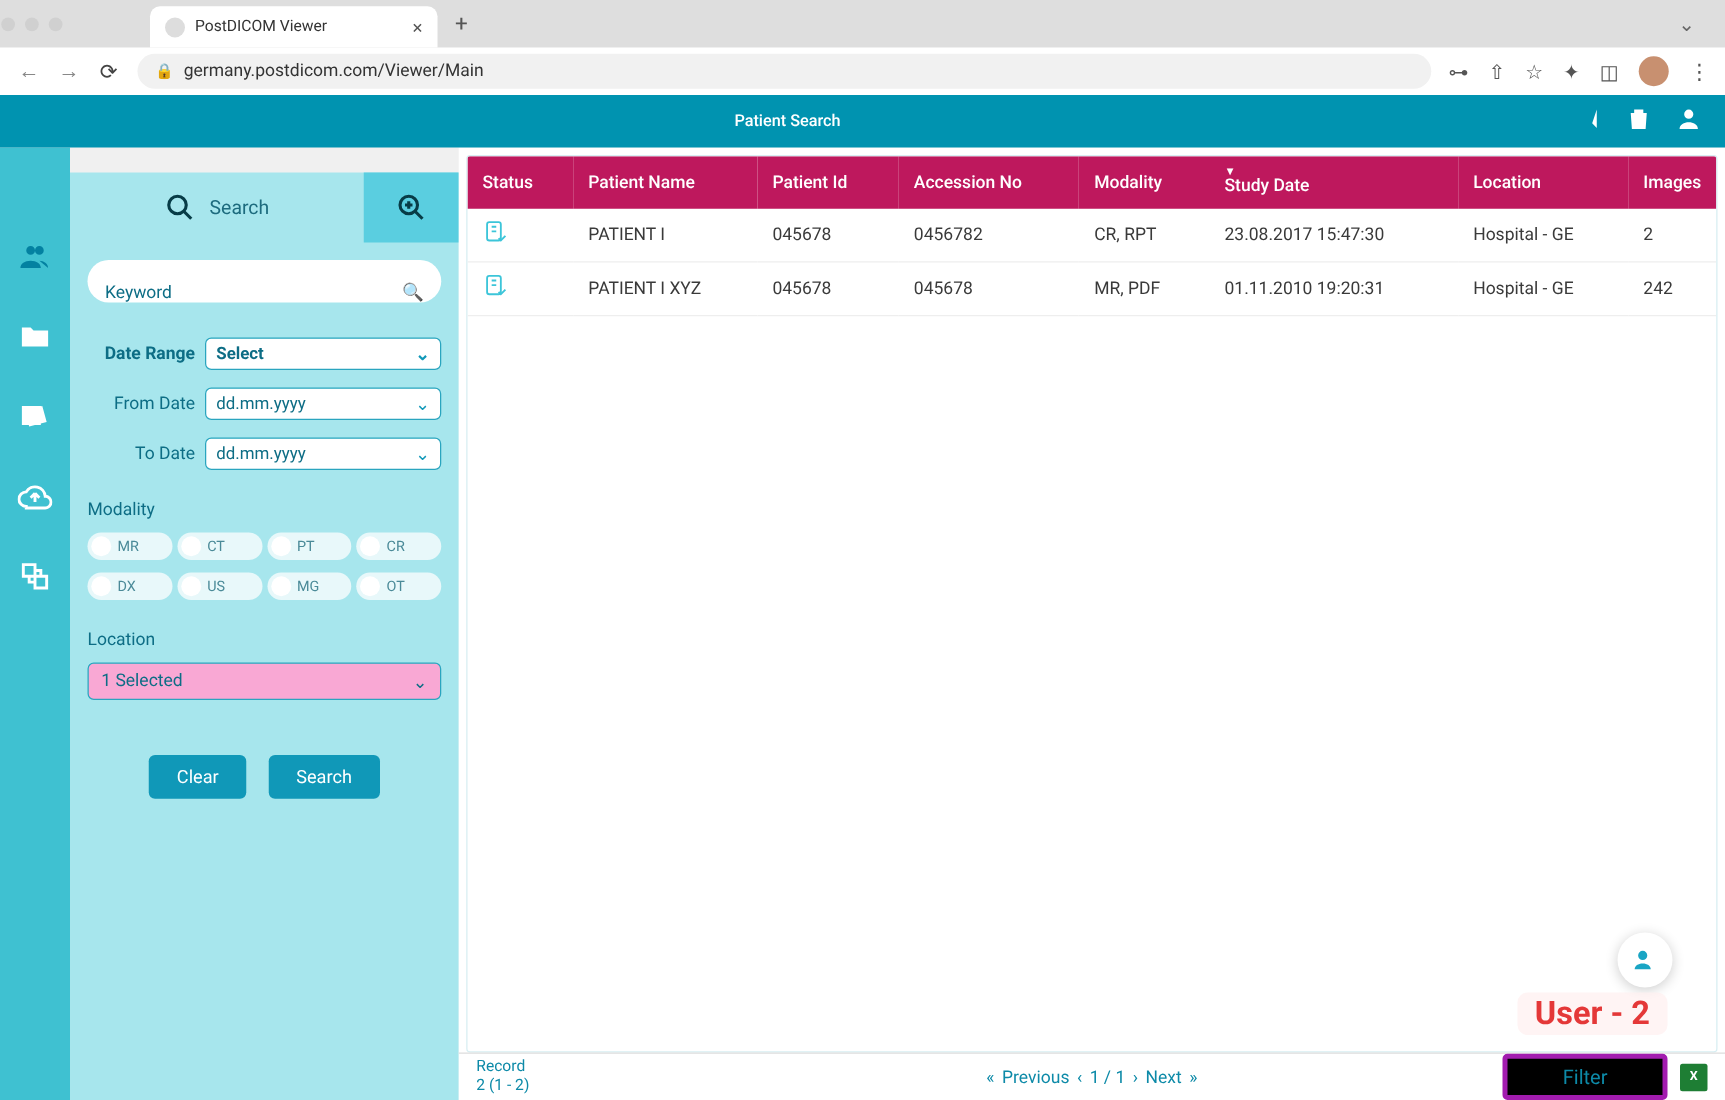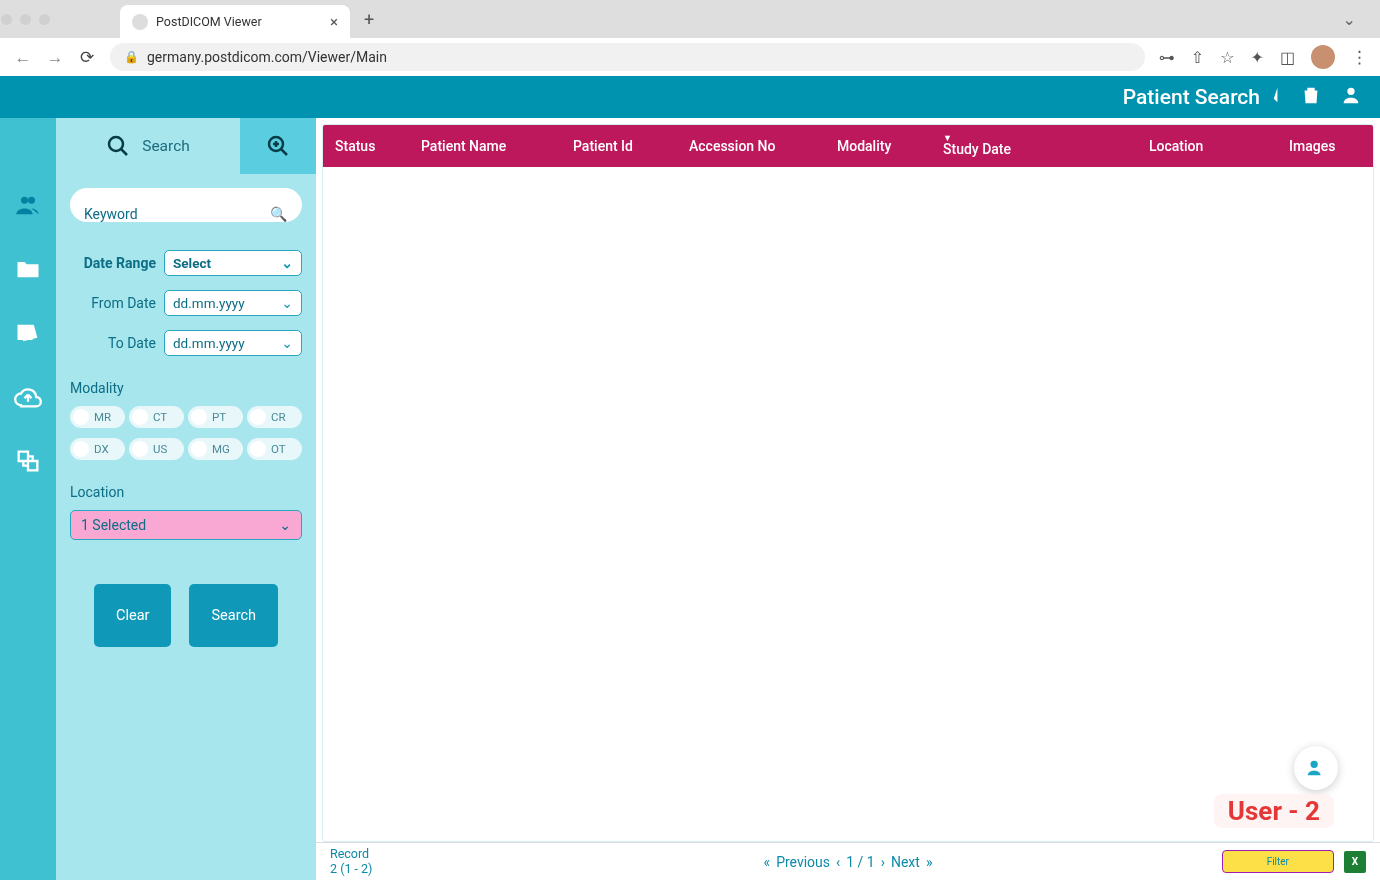--- a/index.html
+++ b/index.html
@@ -28,33 +28,33 @@
 
 
 .app { display: flex; height: calc(880px - 76px); }
 
 
 .app-header { position: absolute; top: 76px; left: 0; right: 0; height: 42px; background: #0093b0; display: flex; align-items: center; color: #fff; z-index: 5; }
 .logo-region { width: 200px; display: flex; align-items: center; gap: 10px; padding-left: 8px; }
 .logo-icon { width: 42px; height: 42px; background: radial-gradient(circle, #fff 10%, #0093b0 70%); opacity: 0.55; border-radius: 50%; }
 .logo-text { font-size: 19px; font-weight: 500; }
 .logo-text b { font-weight: 700; }
-.header-title { flex: 1; text-align: right; font-size: 21px; font-weight: 500; }
+.header-title { flex: 1; text-align: center; font-size: 13px; font-weight: 500; }
 .header-icons { display: flex; gap: 18px; padding-right: 18px; align-items: center; }
 .hicon svg { width: 22px; height: 22px; fill: #fff; }
 
 
 .icon-rail { width: 56px; background: #3fc1d1; margin-top: 42px; display: flex; flex-direction: column; align-items: center; gap: 30px; padding-top: 70px; }
 .icon-rail .rail-icon { width: 34px; height: 34px; display:flex; align-items:center; justify-content:center; cursor: pointer; position: relative; }
 .icon-rail .rail-icon.active::before { content:''; position:absolute; inset:-8px -11px; background: #a7e6ed; border-radius: 3px; z-index:-1; }
 .icon-rail svg { fill: #fff; width: 28px; height: 28px; }
 .icon-rail .rail-icon.active svg { fill: #0381a1; }
 
 
-.sidebar { width: 260px; background: #a7e6ed; margin-top: 42px; padding: 0; }
+.sidebar { width: 311px; background: #a7e6ed; margin-top: 62px; padding: 0; }
 .search-tabs { display: flex; height: 56px; }
 .search-tab { flex: 1; display: flex; align-items: center; justify-content: center; gap: 12px; font-size: 15.5px; color: #1d6b7e; cursor: pointer; }
 .search-tab.alt { background: #5acee0; flex: 0 0 76px; }
 .search-tab svg { width: 24px; height: 24px; fill: none; stroke: #073c47; stroke-width: 2.5; }
 .search-tab.alt svg { stroke: #073c47; }
 
 .sidebar-body { padding: 14px 14px; }
 .keyword { background: #fff; border-radius: 18px; height: 34px; display: flex; align-items: flex-end; padding: 0 14px; color: #0d6d85; font-size: 14px; justify-content: space-between; }
 
 .field-row { display: flex; align-items: center; margin-top: 14px; gap: 8px; }
@@ -64,38 +64,38 @@
 .select-box .chev { color: #1098b8; font-size: 14px; }
 
 .section-label { font-size: 14px; color: #0d6d85; margin-top: 24px; margin-bottom: 10px; }
 .modality-grid { display: grid; grid-template-columns: repeat(4, 1fr); gap: 10px 4px; }
 .mod-toggle { background: #e8f8fa; border-radius: 12px; height: 22px; display: flex; align-items: center; padding-left: 3px; gap: 5px; font-size: 11.5px; color: #4a8a98; cursor: pointer; }
 .mod-toggle .knob { width: 16px; height: 16px; border-radius: 50%; background: #fff; }
 
 .location-select { background: #f9a8d4; border: 1px solid #2aa5bf; border-radius: 5px; height: 30px; display: flex; align-items: center; justify-content: space-between; padding: 0 10px; font-size: 14px; color: #0d6d85; cursor: pointer; }
 
 .btn-row { display: flex; gap: 18px; justify-content: center; margin-top: 44px; }
-.btn { background: #1098b8; color: #fff; border: none; border-radius: 5px; padding: 23px 22px; font-size: 14.5px; cursor: pointer; }
+.btn { background: #1098b8; color: #fff; border: none; border-radius: 5px; padding: 9px 22px; font-size: 14.5px; cursor: pointer; }
 
 
 .main { flex: 1; margin-top: 42px; background: #fff; display: flex; flex-direction: column; position: relative; }
 .table-wrap { margin: 6px 6px 0 6px; border: 1px solid #d7eef2; border-radius: 3px; flex: 1; overflow: hidden; }
 table { width: 100%; border-collapse: collapse; }
 thead { background: #be185d; }
 th { text-align: left; font-weight: 500; font-size: 14px; color: #fff; padding: 10px 12px; }
 th .sort-ind { display:block; font-size:9px; line-height:6px; }
 td { font-size: 14px; color: #3a3a3a; padding: 8px 12px; border-bottom: 1px solid #eee; }
 .status-icon svg { width: 22px; height: 22px; stroke: #3cc5d9; fill: none; stroke-width: 1.6; }
 
 .footer { height: 38px; border-top: 1px solid #ddd; display: flex; align-items: center; padding: 0 14px; font-size: 13px; color: #0d8aa8; }
 .record-info { line-height: 1.15; font-size: 12.5px; }
 .pager { position: absolute; left: 50%; transform: translateX(-50%); display: flex; align-items: center; gap: 6px; font-size: 14px; color: #0d8aa8; }
 .pager .pg-btn { cursor: pointer; }
 .footer-right { margin-left: auto; display: flex; align-items: center; gap: 10px; }
-.filter-btn { border: 1px solid #a21caf; background: #fde047; color: #0d8aa8; border-radius: 4px; padding: 5px 44px; font-size: 10px; cursor: pointer; }
+.filter-btn { border: 4px solid #a21caf; background: #000000; color: #0d8aa8; border-radius: 4px; padding: 5px 44px; font-size: 16px; cursor: pointer; }
 .excel-icon { width: 22px; height: 22px; background: #1e7e34; border-radius: 2px; display:flex; align-items:center; justify-content:center; color:#fff; font-size:10px; font-weight:bold; }
 
 
 .fab { position: absolute; right: 42px; bottom: 90px; width: 44px; height: 44px; border-radius: 50%; background: #fff; box-shadow: 0 2px 10px rgba(0,0,0,0.2); display:flex; align-items:center; justify-content:center; cursor:pointer; }
 .fab svg { width: 22px; height: 22px; fill: #1aa5c4; }
 .user-badge { position: absolute; right: 46px; bottom: 52px; color: #e43838; font-size: 26px; font-weight: 700; background: rgba(255,240,240,0.7); padding: 2px 14px; border-radius: 8px; }
 </style>
 </head>
 <body>
 
@@ -281,20 +281,46 @@
             <th style="width:152px">Patient Name</th>
             <th style="width:116px">Patient Id</th>
             <th style="width:148px">Accession No</th>
             <th style="width:106px">Modality</th>
             <th style="width:206px"><span class="sort-ind">▼</span><span>Study Date</span></th>
             <th style="width:140px">Location</th>
             <th>Images</th>
           </tr>
         </thead>
         <tbody id="table-body">
+            <tr>
+              <td class="status-icon"><svg viewBox="0 0 24 24">
+                  <rect x="4" y="3" width="12" height="16" rx="2"></rect>
+                  <path d="M8 7h4M8 11h4M14 17l2 2 4-4"></path>
+                </svg></td>
+              <td>PATIENT I</td>
+              <td>045678</td>
+              <td>0456782</td>
+              <td>CR, RPT</td>
+              <td>23.08.2017 15:47:30</td>
+              <td>Hospital - GE</td>
+              <td>2</td>
+            </tr>
+            <tr>
+              <td class="status-icon"><svg viewBox="0 0 24 24">
+                  <rect x="4" y="3" width="12" height="16" rx="2"></rect>
+                  <path d="M8 7h4M8 11h4M14 17l2 2 4-4"></path>
+                </svg></td>
+              <td>PATIENT I XYZ</td>
+              <td>045678</td>
+              <td>045678</td>
+              <td>MR, PDF</td>
+              <td>01.11.2010 19:20:31</td>
+              <td>Hospital - GE</td>
+              <td>242</td>
+            </tr>
           </tbody>
       </table>
     </div>
 
     <div class="fab">
       <svg viewBox="0 0 24 24">
           <path d="M10 12a4 4 0 100-8 4 4 0 000 8zm-7 8c0-3 3-5 7-5s7 2 7 5m2-12v6m-3-3h6"></path>
         </svg>
     </div>
     <div class="user-badge">User - 2</div>

